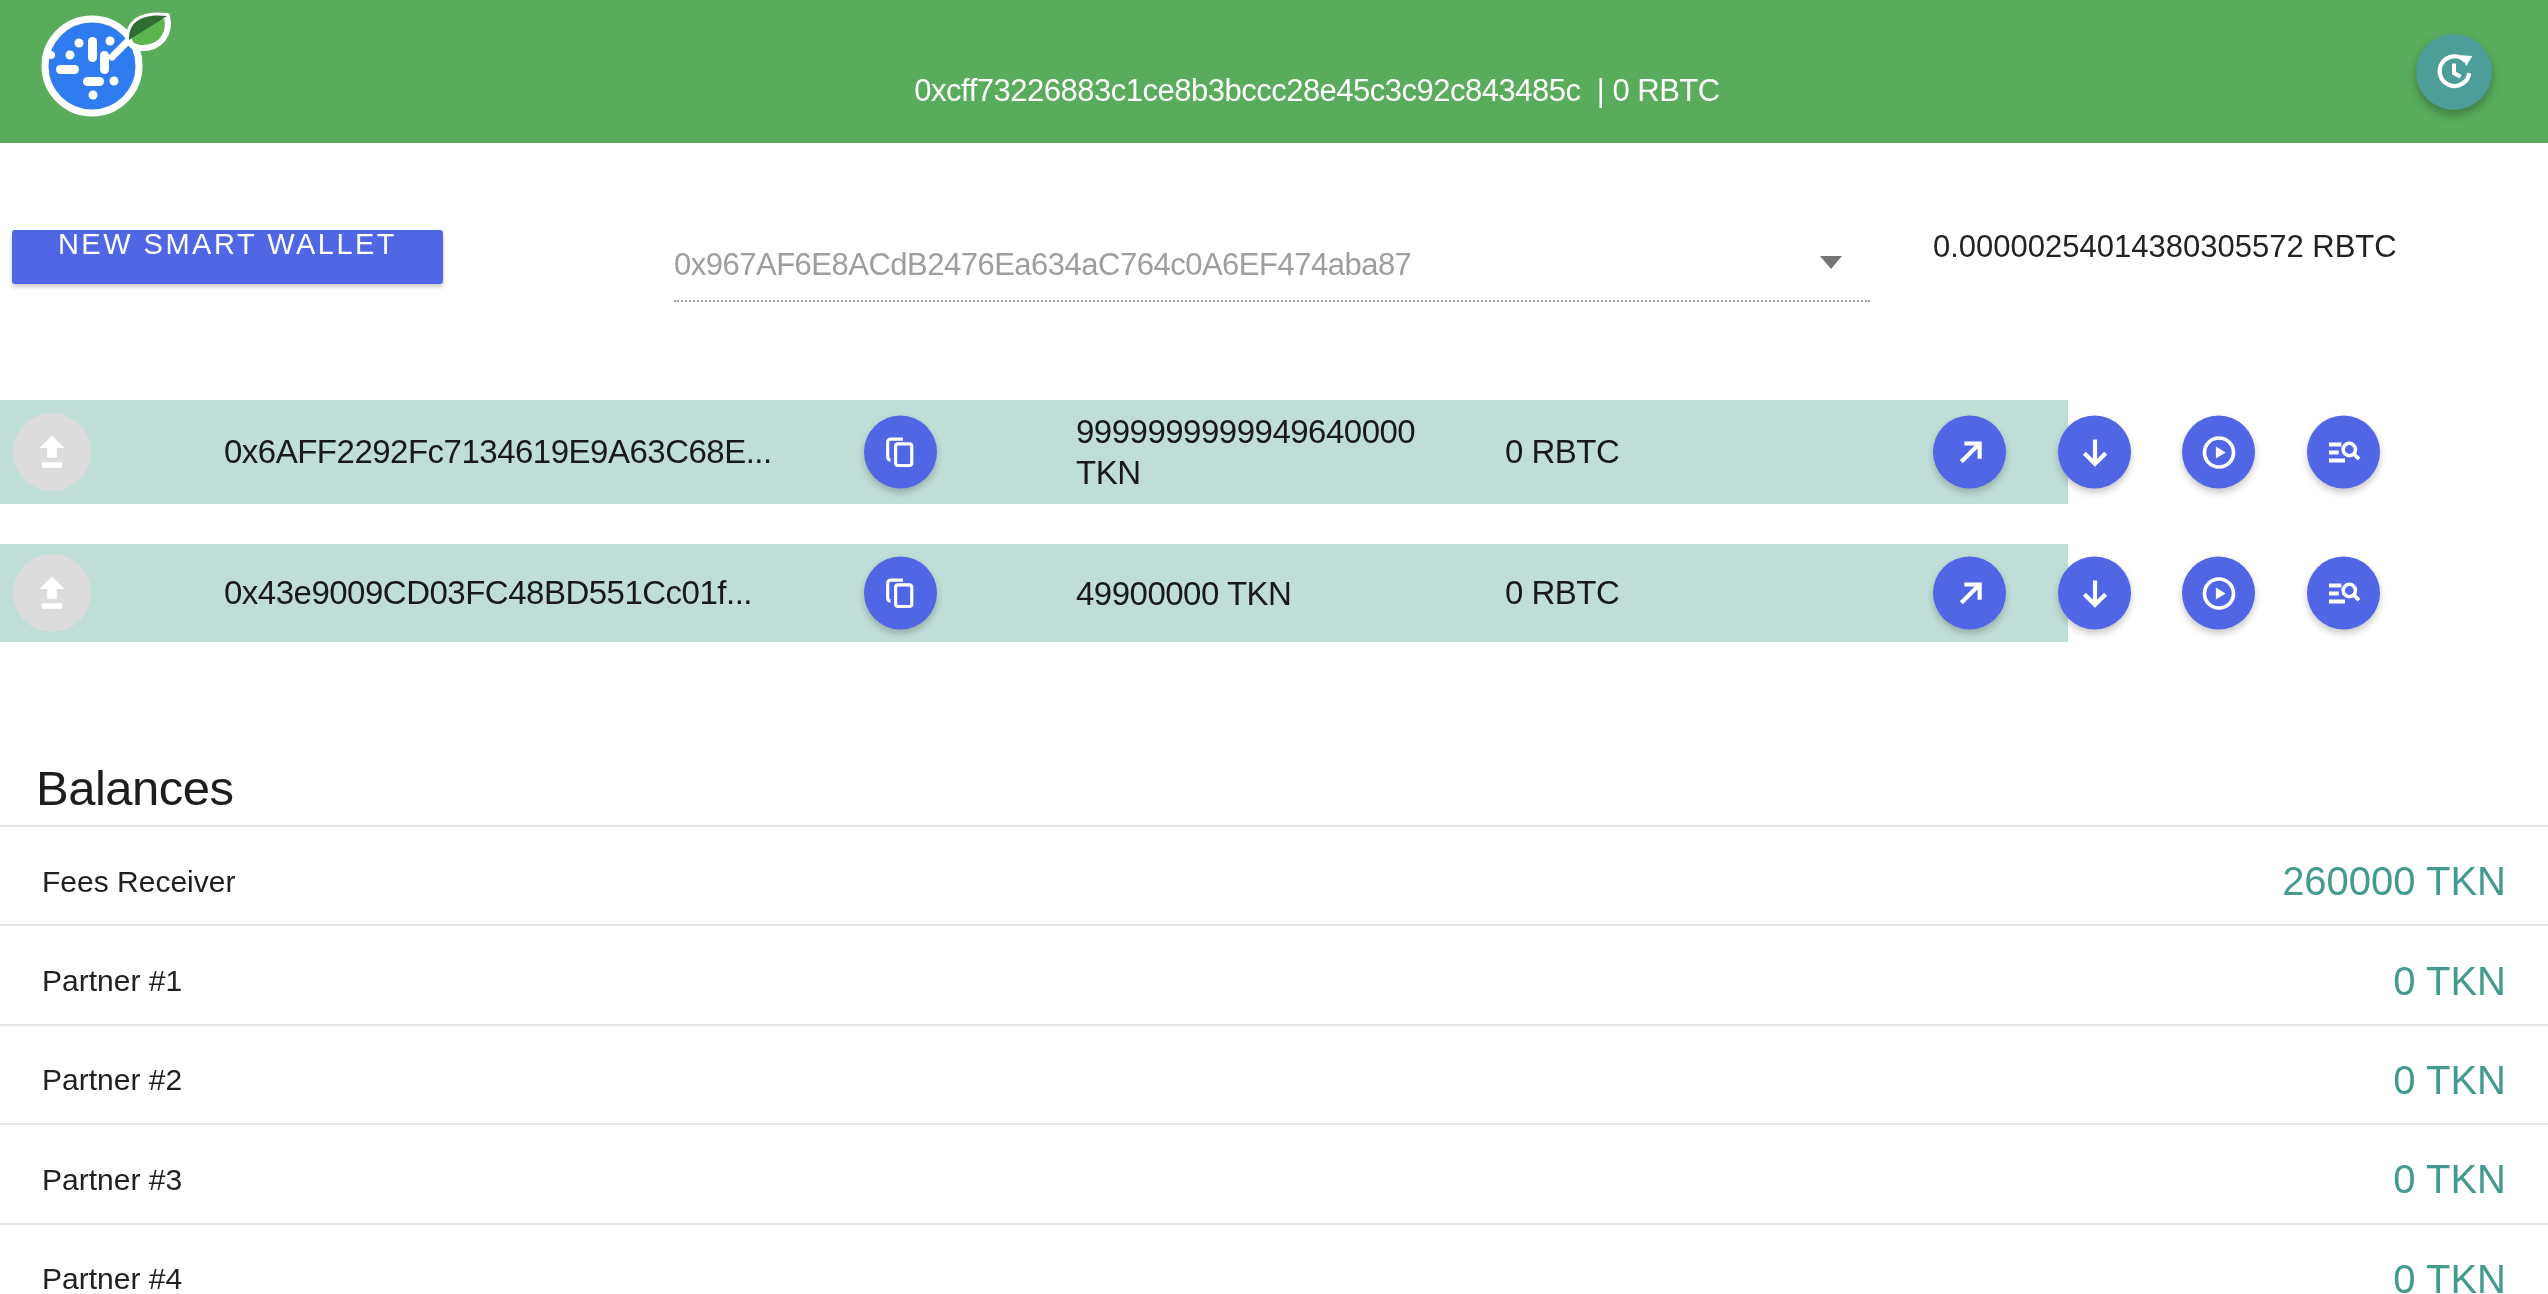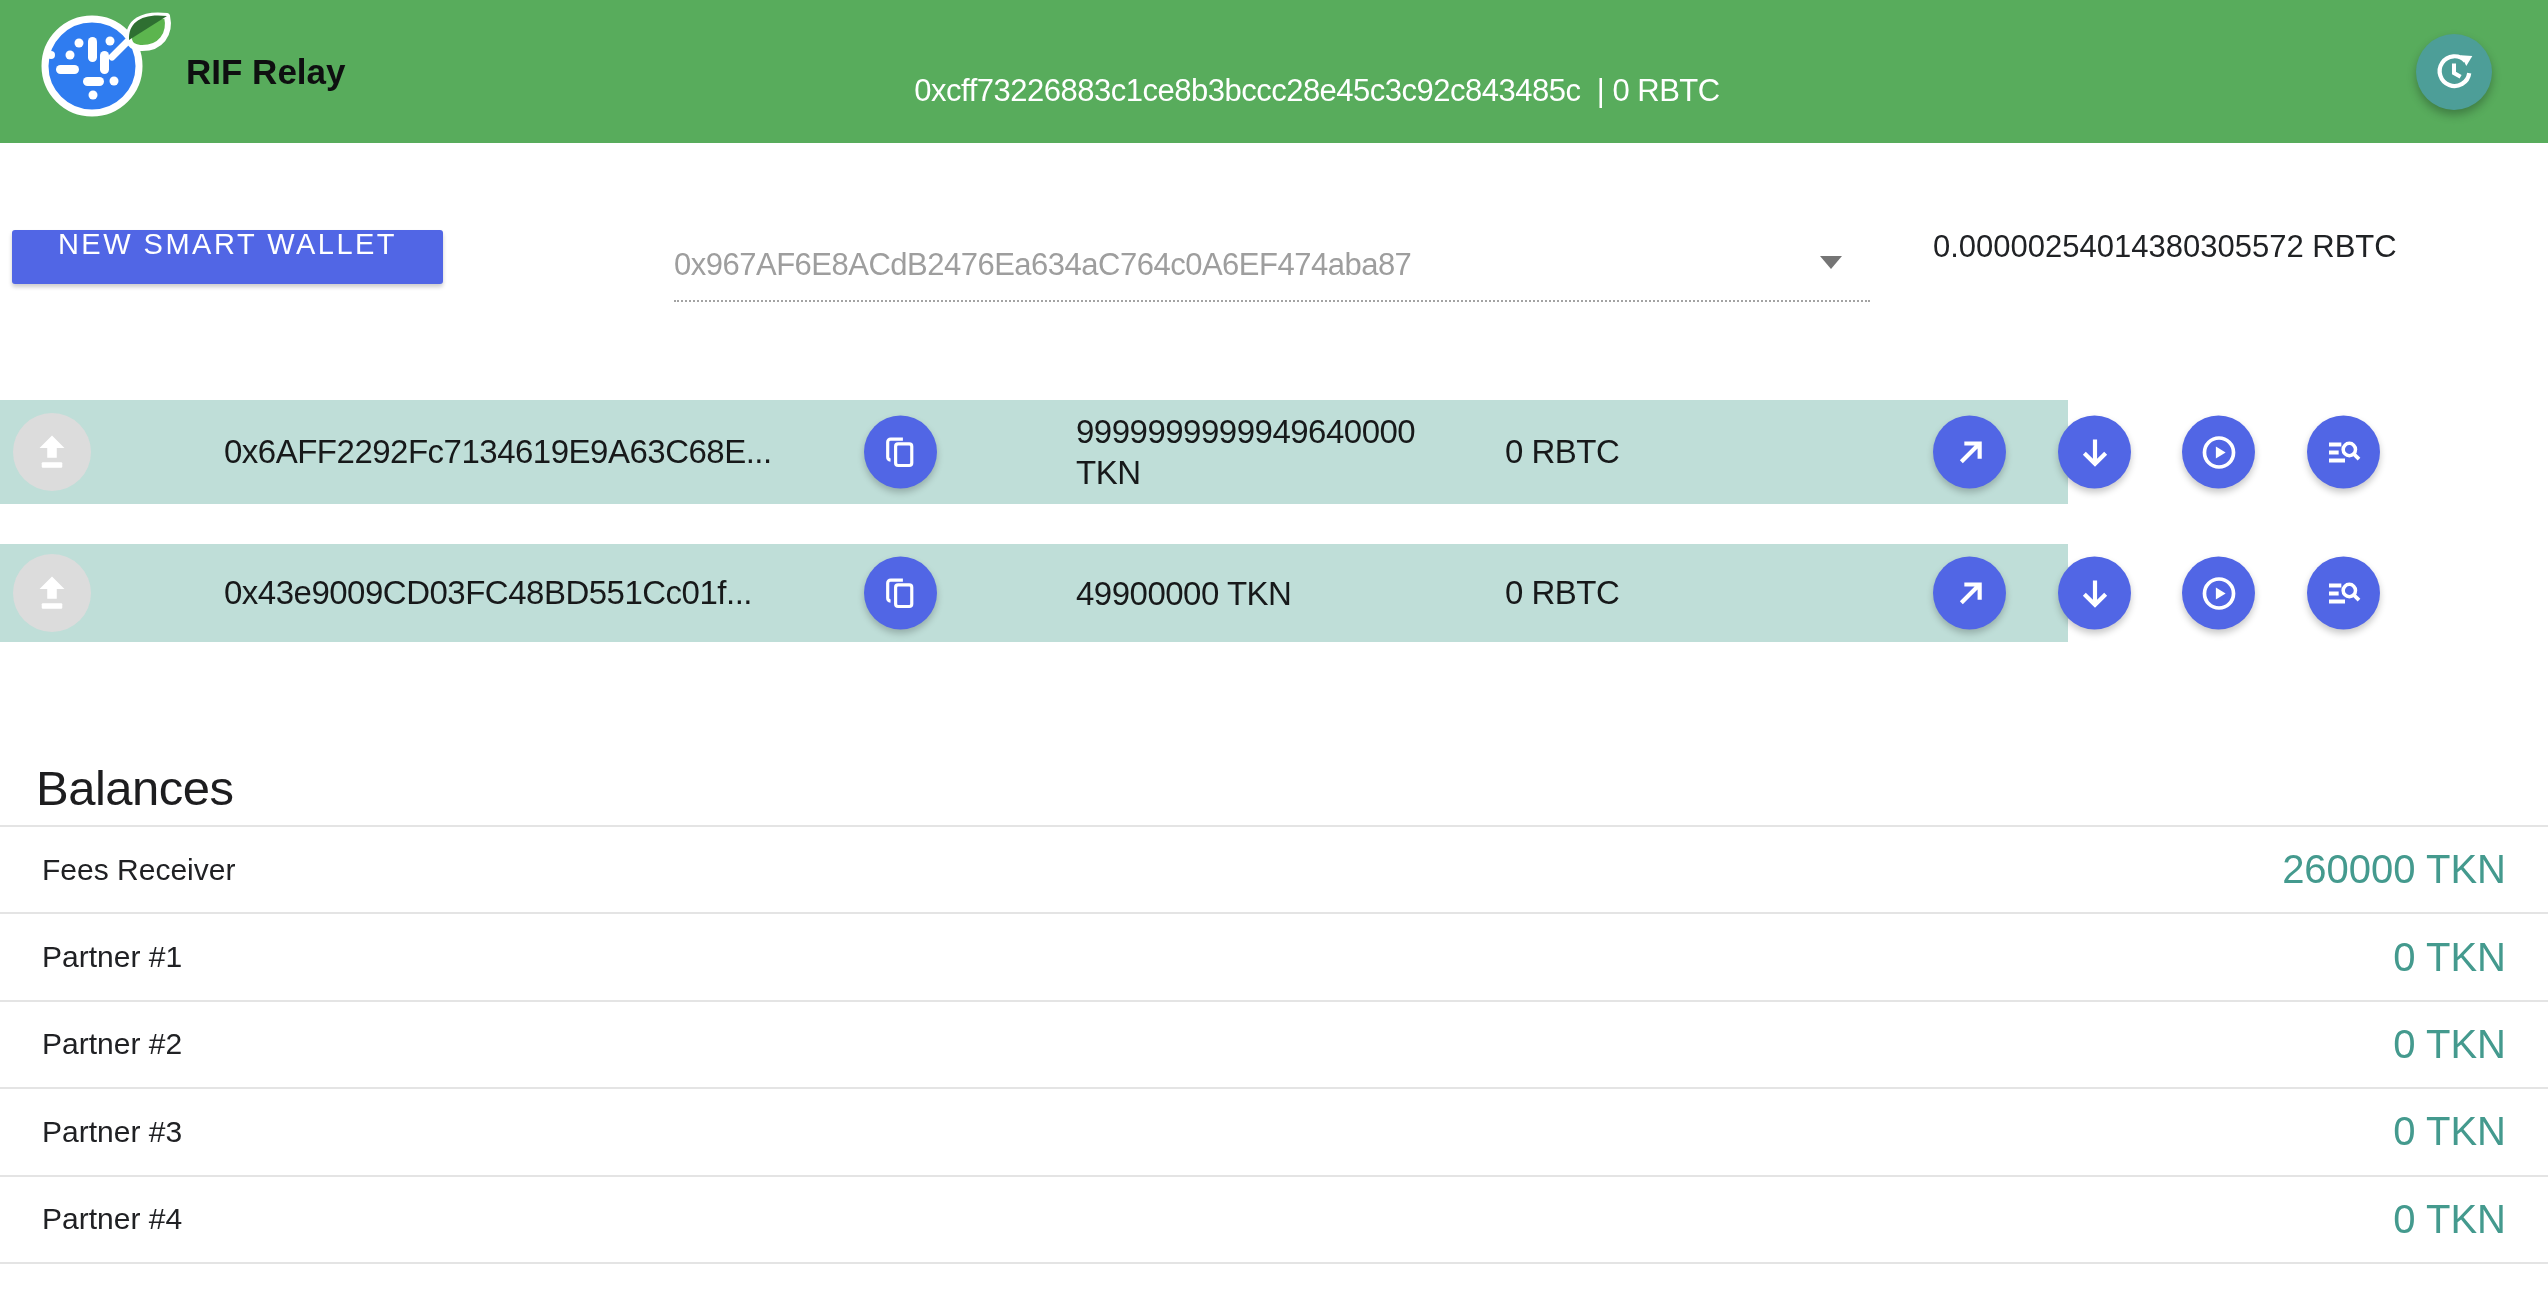--- a/index.html
+++ b/index.html
@@ -112,20 +112,21 @@
     font-size: 49px; font-weight: 400; color: #1d1d1f; letter-spacing: -0.5px; margin-top: 48px;
   }
   .balance-list {
     position: absolute; left: 0; top: 825px; width: 2548px;
     border-top: 2px solid #e4e4e4;
   }
   .balance-row {
     height: 87.4px; border-bottom: 2px solid #e4e4e4;
     display: flex; align-items: center; justify-content: space-between;
     padding: 0 42px;
+    margin-top: 12px;
   }
   .balance-label { font-size: 30px; color: #202124; }
   .balance-value { font-size: 40px; color: #449a8e; }
 
   svg { display: block; }
 </style>
 </head>
 <body>
 
 <div class="stage">
@@ -146,21 +147,20 @@
         <circle cx="88" cy="79" r="4.5"></circle>
         <circle cx="67" cy="93" r="4.5"></circle>
       </g>
       <g transform="translate(100,10)">
         <path d="M1 30 L-14 45" stroke="#ffffff" stroke-width="7" stroke-linecap="round" fill="none"></path>
         <path d="M3 28 C2 10 16 1 41 4 C45 22 35 37 14 36 C8 35.5 4 32.5 3 28 Z" fill="#5cb54e" stroke="#ffffff" stroke-width="6" stroke-linejoin="round"></path>
         <path d="M3 28 C2 10 16 1 41 4 L3 28 Z" fill="#2e6f31"></path>
       </g>
     </svg>
 
-    <h1 class="app-title">RIF Relay</h1>
 
     <div class="header-account">0xcff73226883c1ce8b3bccc28e45c3c92c843485c  | 0 RBTC</div>
 
 
     <button class="refresh-fab">
       <svg width="44" height="44" viewBox="0 0 24 24">
         <path d="M18.2 6 A8.1 8.1 0 1 0 20.3 12.6" fill="none" stroke="#ffffff" stroke-width="2.3"></path>
         <path d="M15.8 2.9 L22 3.3 L18.7 8.7 Z" fill="#ffffff"></path>
         <path d="M12 7.4 V12.6 L15.6 14.6" fill="none" stroke="#ffffff" stroke-width="2.2"></path>
       </svg>

